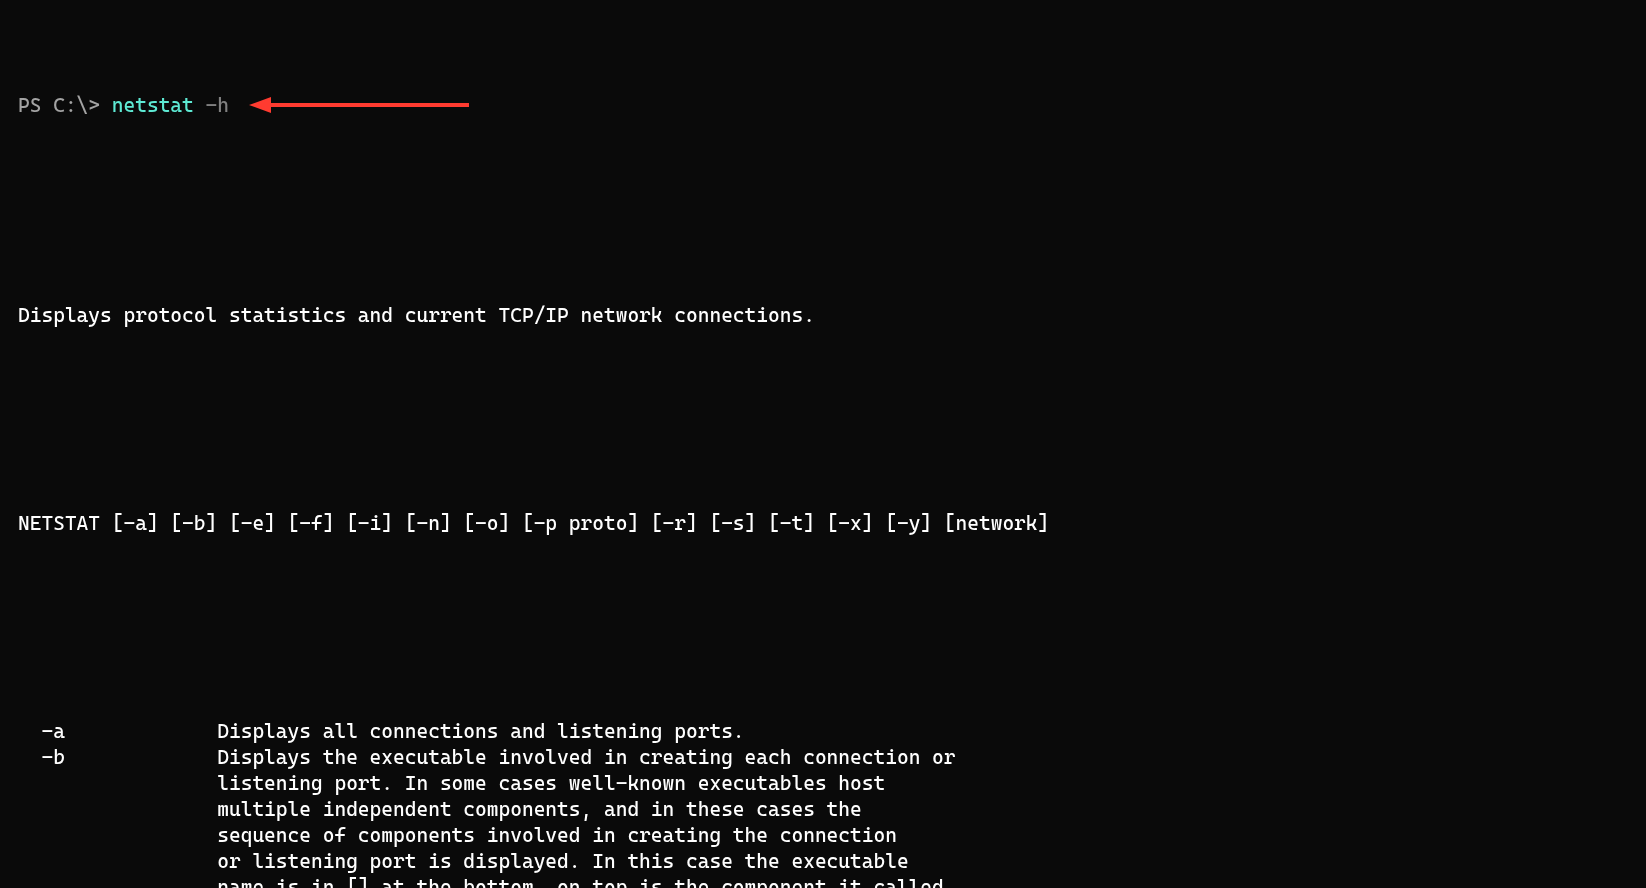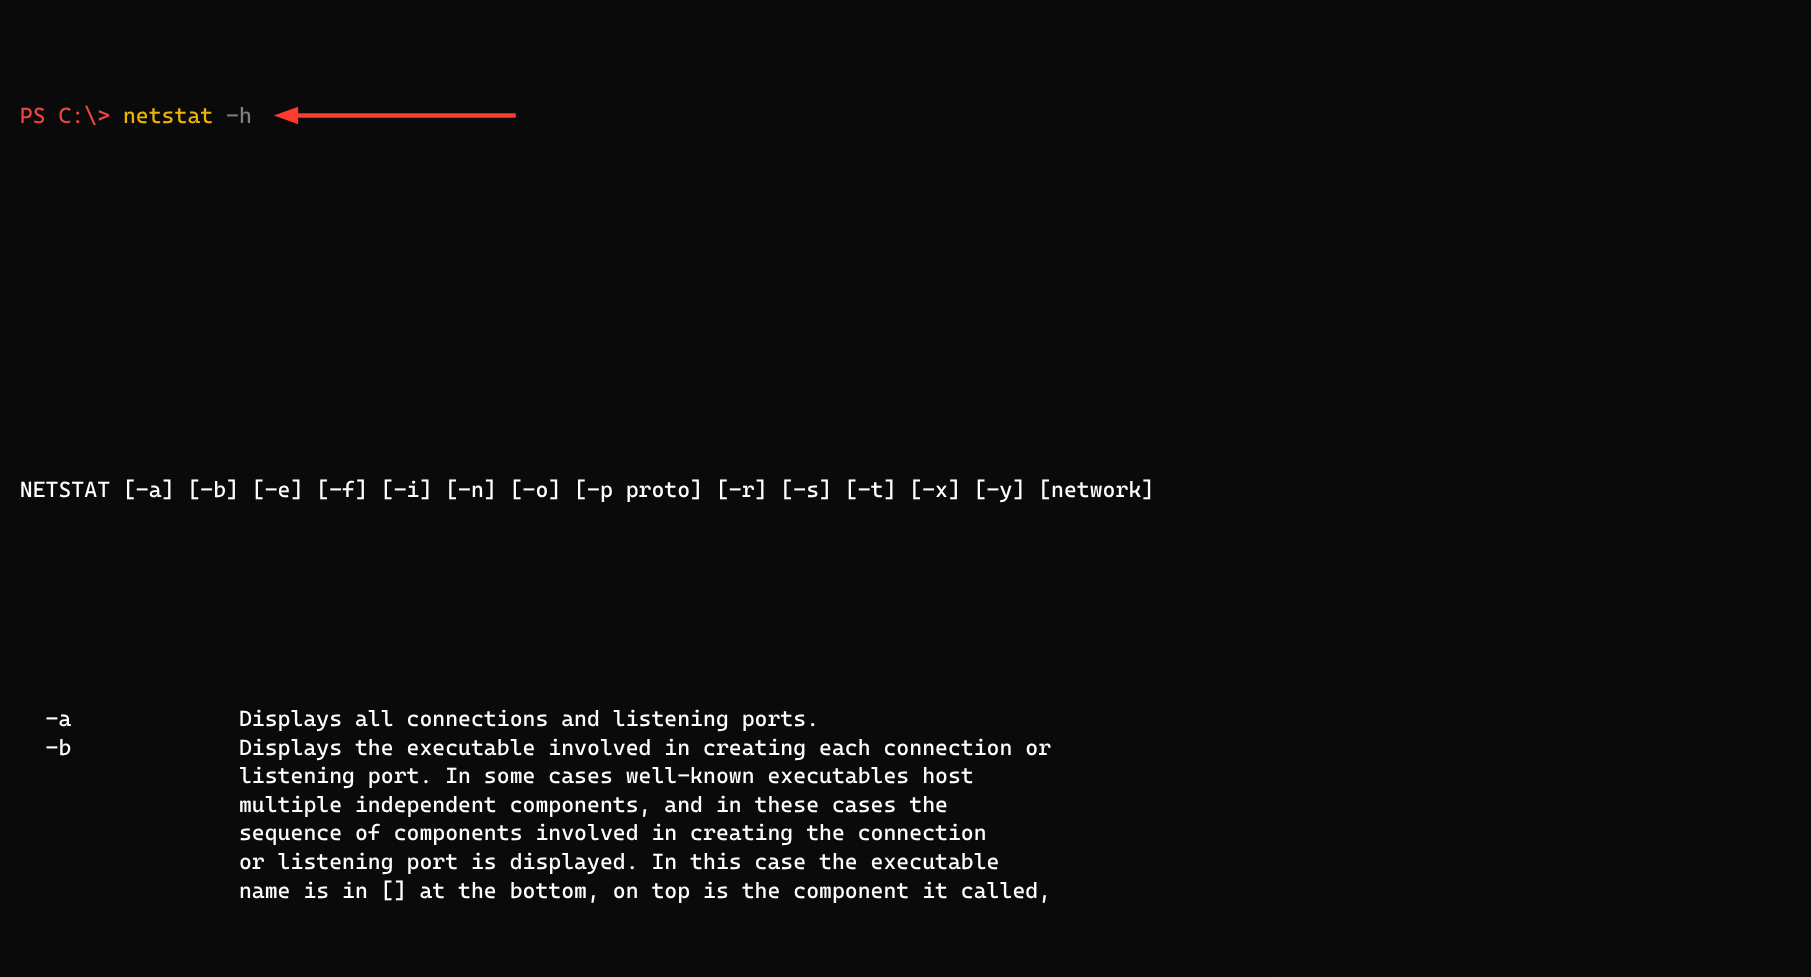--- a/index.html
+++ b/index.html
@@ -11,22 +11,22 @@
     font-size: 20px;
     line-height: 1.3;
     width: 1646px;
     height: 888px;
     overflow: hidden;
   }
   .terminal {
     padding: 14px 18px;
     white-space: pre;
   }
-  .prompt-segment { color: #ef4444; }
-  .cmd-name { color: #eab308; }
+  .prompt-segment { color: #a3a3a3; }
+  .cmd-name { color: #5eead4; }
   .cmd-arg { color: #808080; }
   .annotation-arrow {
     display: inline-block;
     vertical-align: middle;
     margin-left: 20px;
   }
   .opt-row {
     display: flex;
   }
   .opt-indent {
@@ -47,20 +47,21 @@
 
 <div class="terminal">
 
   <div><span class="prompt-segment">PS C:\&gt; </span><span class="cmd-name">netstat</span><span class="cmd-arg"> -h</span><span class="annotation-arrow"><svg width="220" height="18" viewBox="0 0 220 18">
           <line x1="220" y1="9" x2="18" y2="9" stroke="#ff3b30" stroke-width="4"></line>
           <polygon points="0,9 22,1 22,17" fill="#ff3b30"></polygon>
         </svg></span></div>
 
   <div class="blank"></div>
 
+  <div>Displays protocol statistics and current TCP/IP network connections.</div>
 
   <div class="blank"></div>
 
   <div>NETSTAT [-a] [-b] [-e] [-f] [-i] [-n] [-o] [-p proto] [-r] [-s] [-t] [-x] [-y] [network]</div>
 
   <div class="blank"></div>
 
   <div id="options-block"><div class="opt-row"><span class="opt-indent">  </span><span class="opt-flag">-a             </span><span class="opt-desc">Displays all connections and listening ports.</span></div><div class="opt-row"><span class="opt-indent">  </span><span class="opt-flag">-b             </span><span class="opt-desc">Displays the executable involved in creating each connection or</span></div><div class="opt-row"><span class="opt-indent">  </span><span class="opt-flag">               </span><span class="opt-desc">listening port. In some cases well-known executables host</span></div><div class="opt-row"><span class="opt-indent">  </span><span class="opt-flag">               </span><span class="opt-desc">multiple independent components, and in these cases the</span></div><div class="opt-row"><span class="opt-indent">  </span><span class="opt-flag">               </span><span class="opt-desc">sequence of components involved in creating the connection</span></div><div class="opt-row"><span class="opt-indent">  </span><span class="opt-flag">               </span><span class="opt-desc">or listening port is displayed. In this case the executable</span></div><div class="opt-row"><span class="opt-indent">  </span><span class="opt-flag">               </span><span class="opt-desc">name is in [] at the bottom, on top is the component it called,</span></div></div>
 
 </div>

